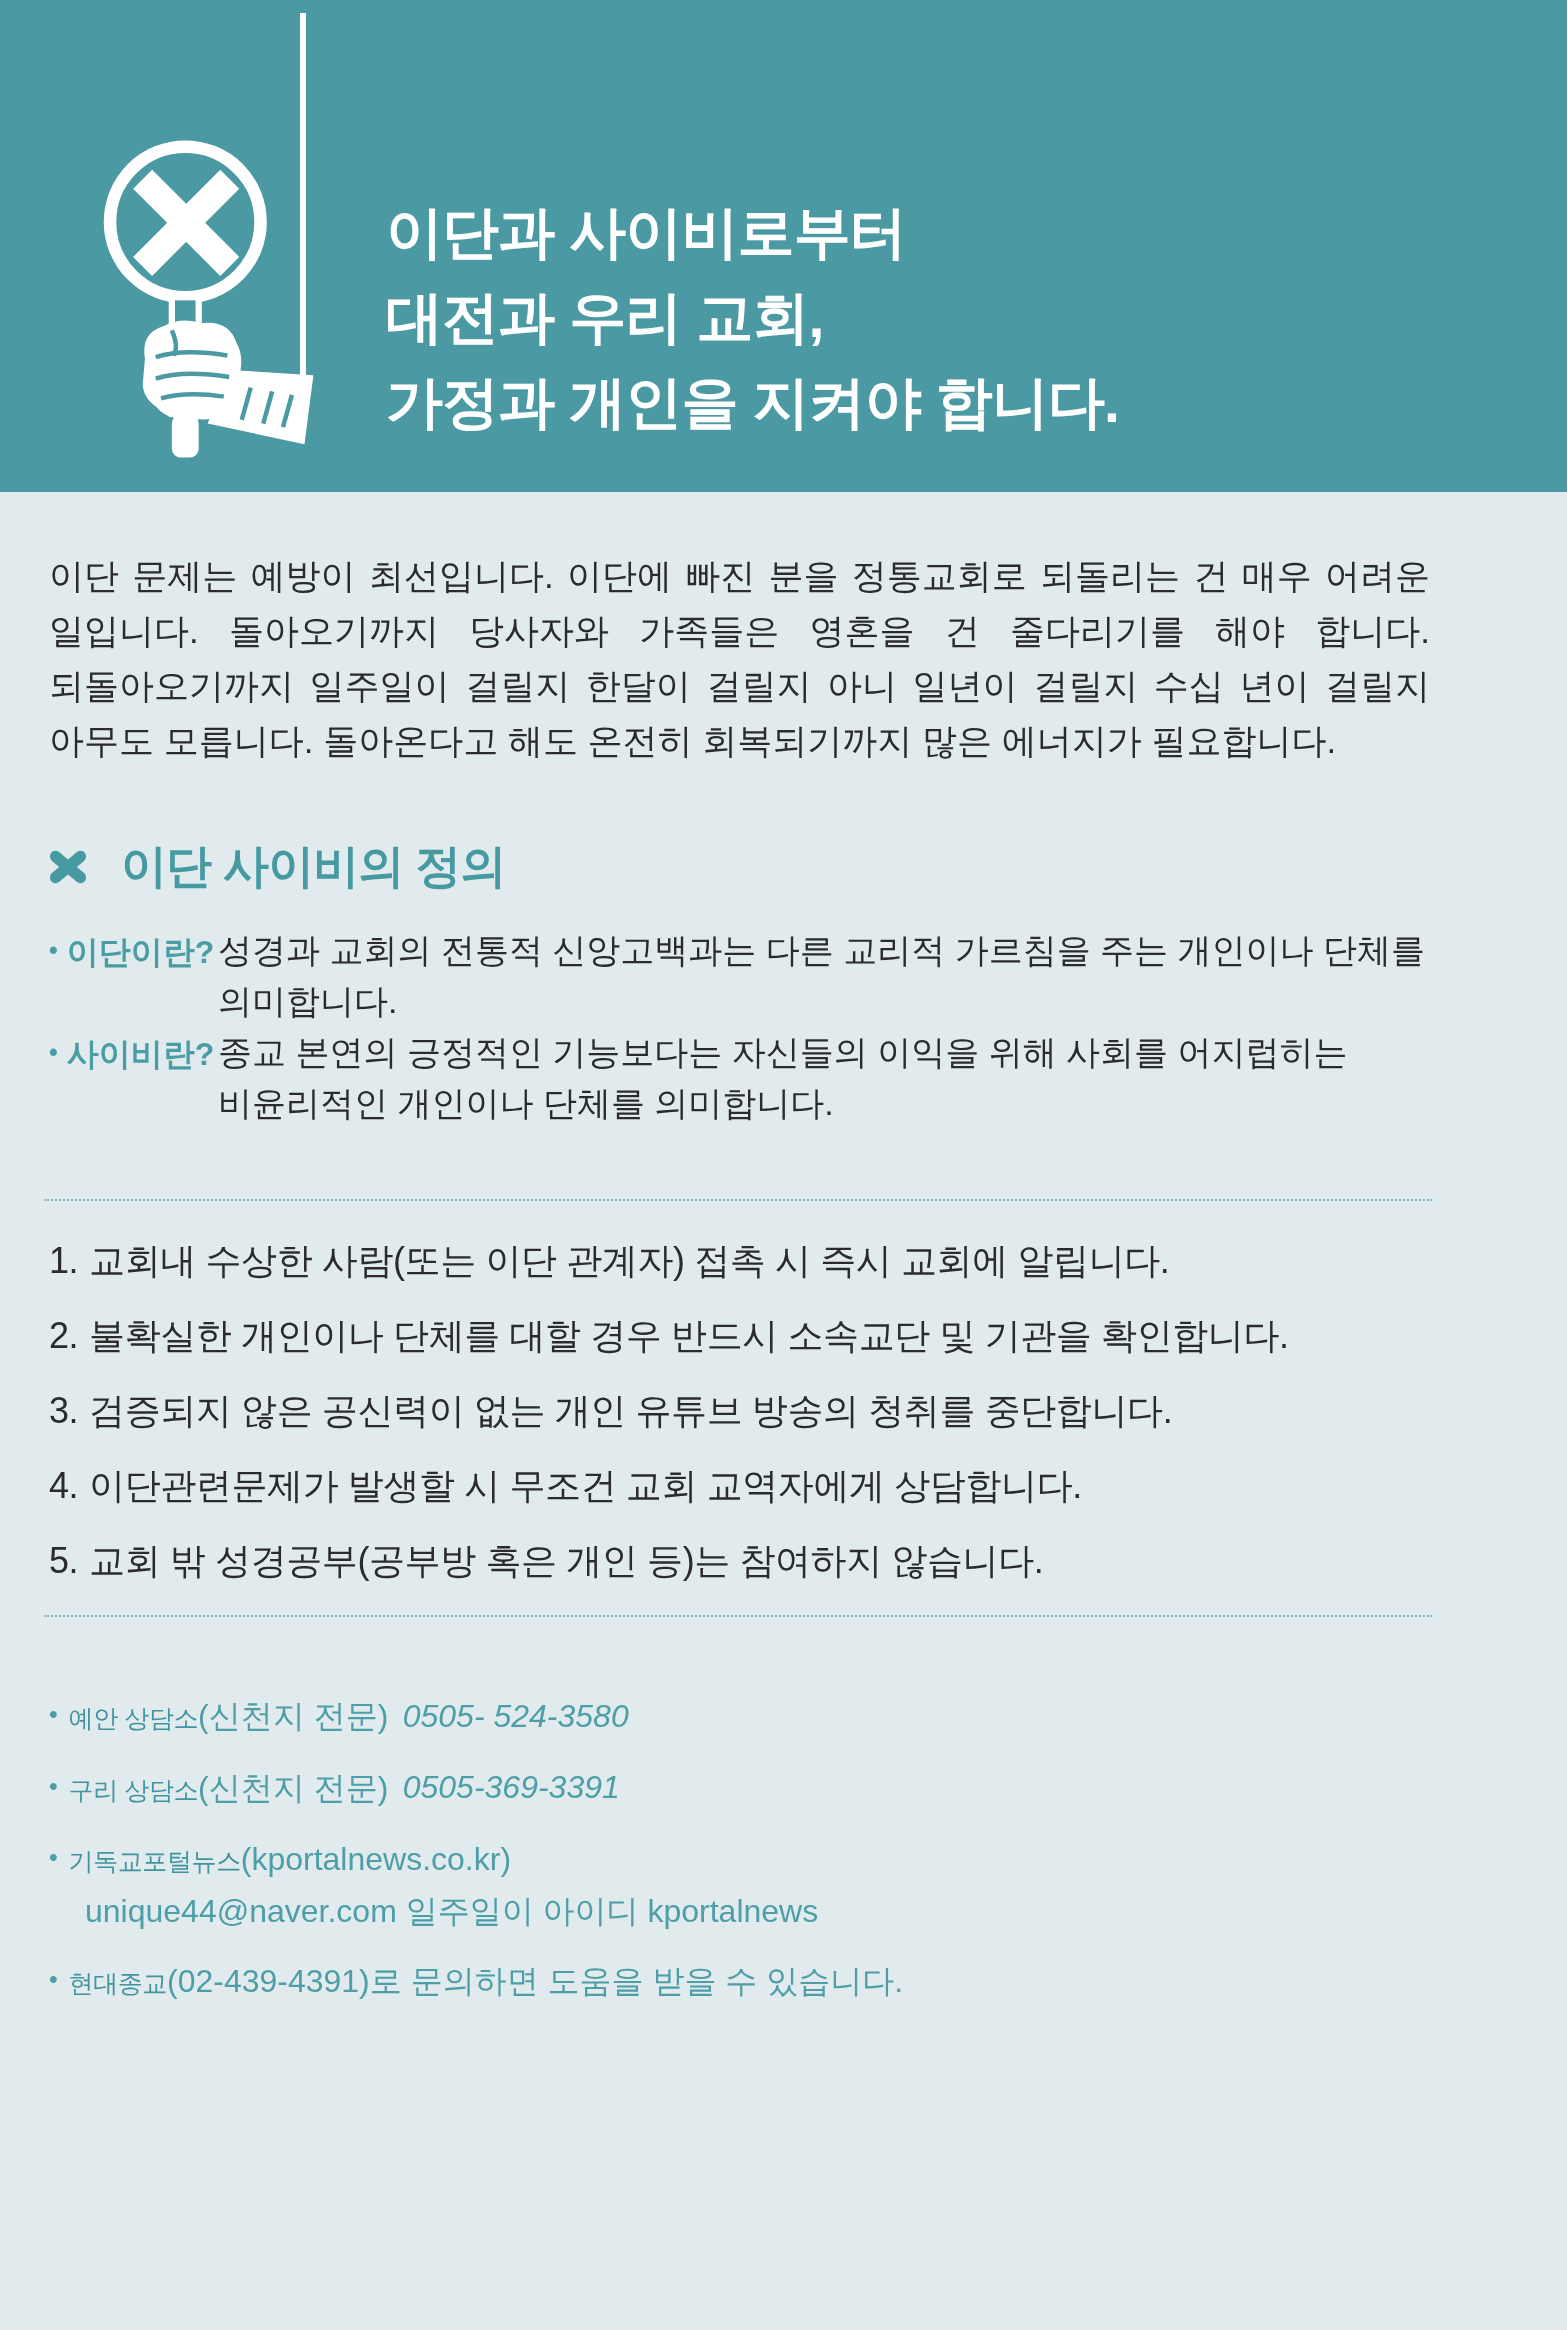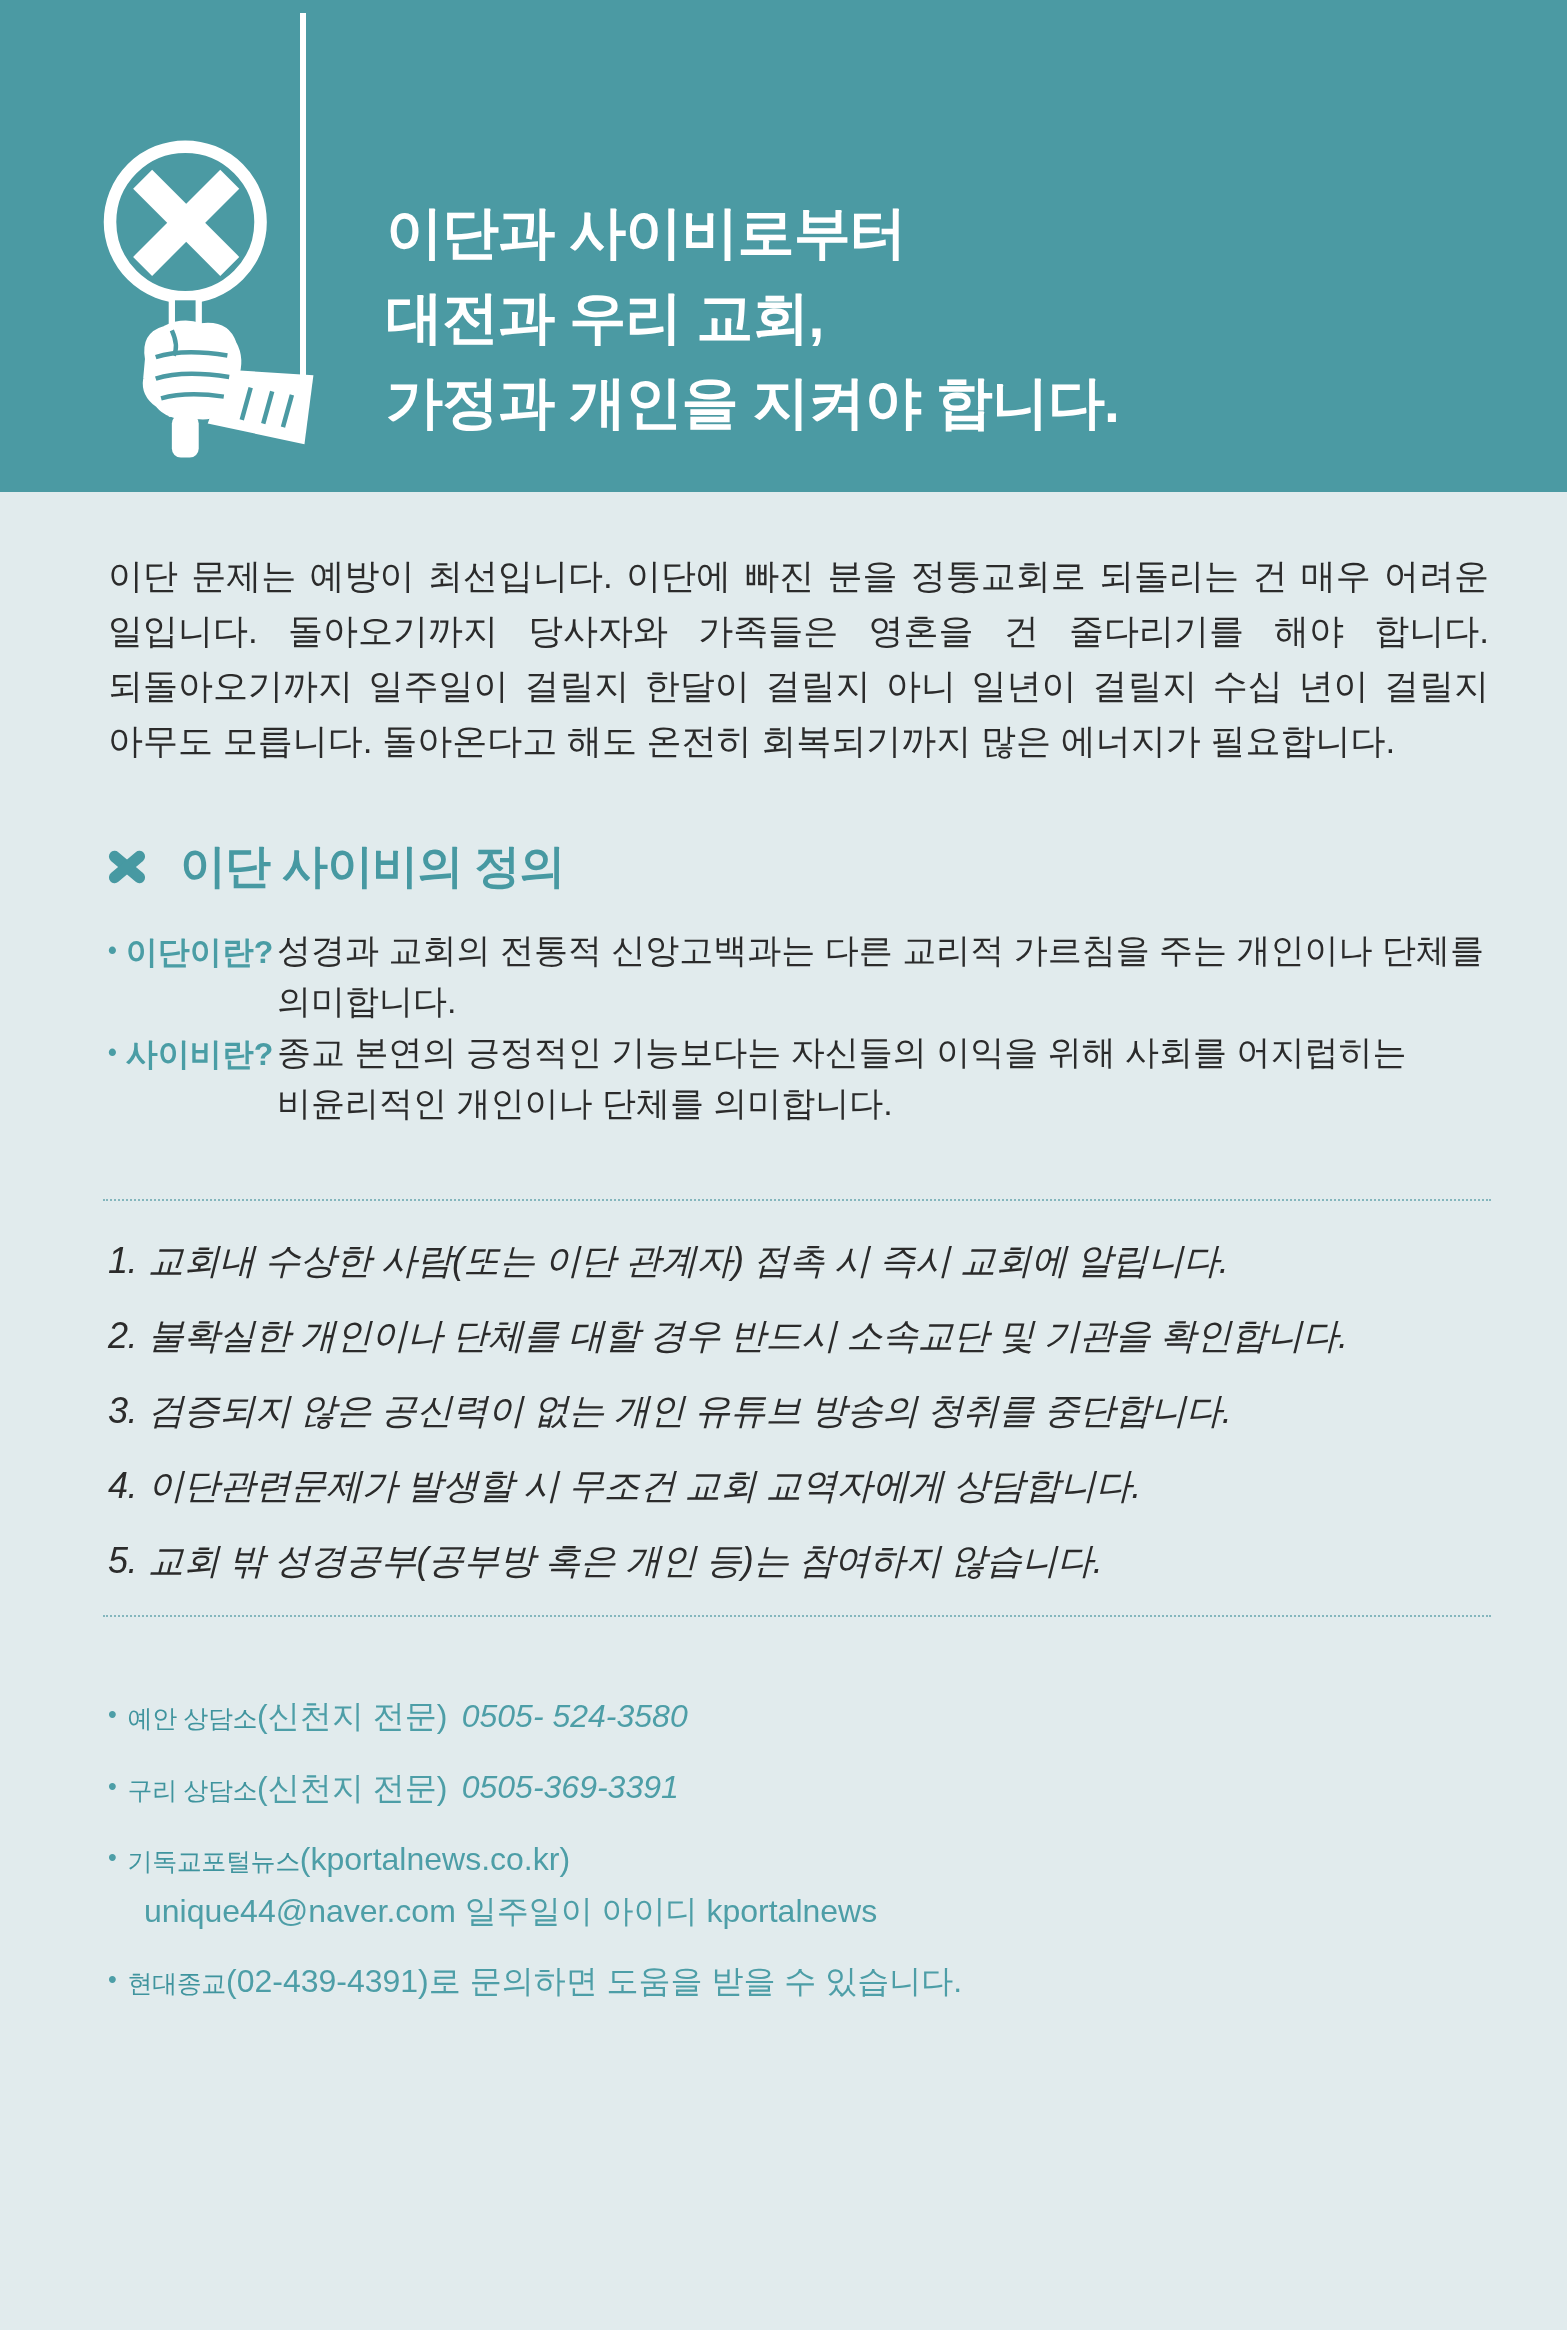--- a/index.html
+++ b/index.html
@@ -20,21 +20,21 @@
     background:#ffffff;
   }
   .icon-wrap { position:absolute; left:93px; top:135px; width:224px; height:345px; }
   .header-title {
     position:absolute; left:386px; top:190px;
     color:#ffffff; font-size:57px; font-weight:bold; line-height:85px;
     letter-spacing:-0.9px; white-space:nowrap;
   }
 
   
-  .content { padding:0 79px 0 108px; }
+  .content { padding:0 79px 0 49px; }
 
   .intro {
     margin-top:56px; width:1381px;
     font-size:35px; line-height:55px; color:#2b2b2b;
     text-align:justify; word-break:keep-all;
   }
 
   .sec-head {
     display:flex; align-items:center; gap:34px;
     color:#4799a2; font-size:46px; font-weight:bold; letter-spacing:-0.9px;
@@ -53,21 +53,21 @@
   .def-text { flex:1; color:#2b2b2b; word-break:keep-all; }
 
   .divider {
     height:0; border-top:2.7px dotted #84b6bd;
     margin-left:-5.4px; width:1388px;
   }
   .divider.one { margin-top:70px; }
   .divider.two { margin-top:14.4px; }
 
   .plist { margin-top:39px; font-size:36px; color:#2b2b2b; }
-  .plist .item { line-height:41px; margin-bottom:34px; letter-spacing:-0.4px;font-style:italic; }
+  .plist .item { line-height:41px; margin-bottom:34px; letter-spacing:-0.4px; }
   .plist .no { margin-right:10.8px; }
 
   .contacts { margin-top:72px; }
   .contact { font-size:32px; line-height:50px; color:#4d9ea7; margin-bottom:18px; }
   .contact .bullet { font-size:25px; margin-right:10.8px; vertical-align:3.6px; }
   .contact .label { font-weight:normal; color:#3f949e; font-size:25px; letter-spacing:-0.4px; }
   .contact .detail { margin-left:14.4px;font-style:italic; }
   .contact .line2 { margin-left:36px; }
 </style>
 </head>

